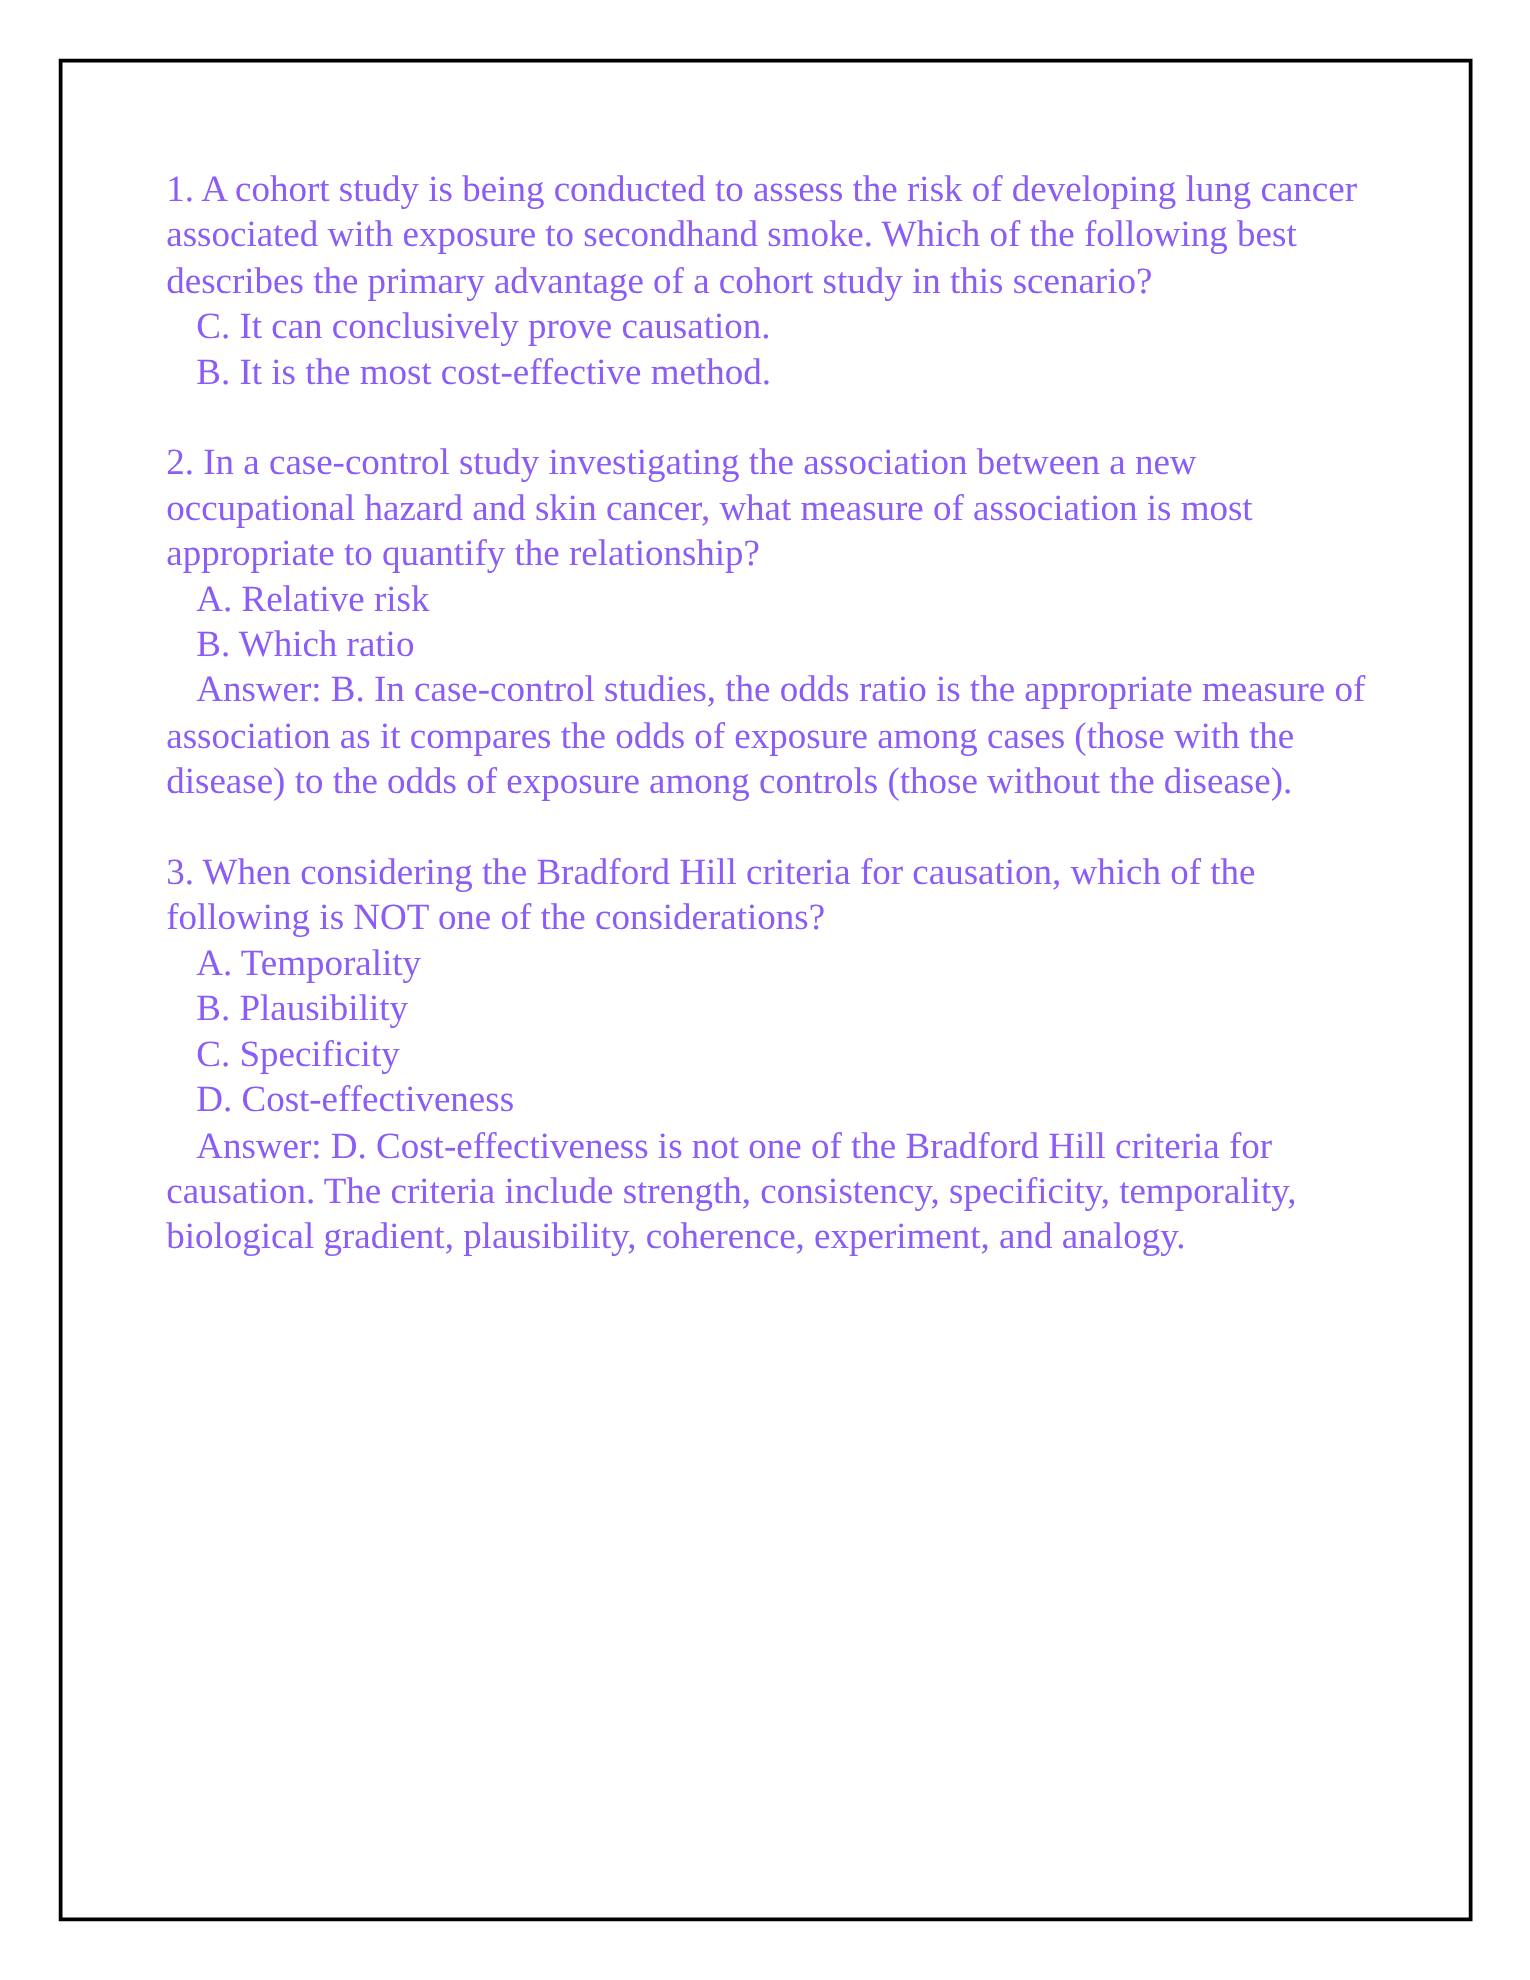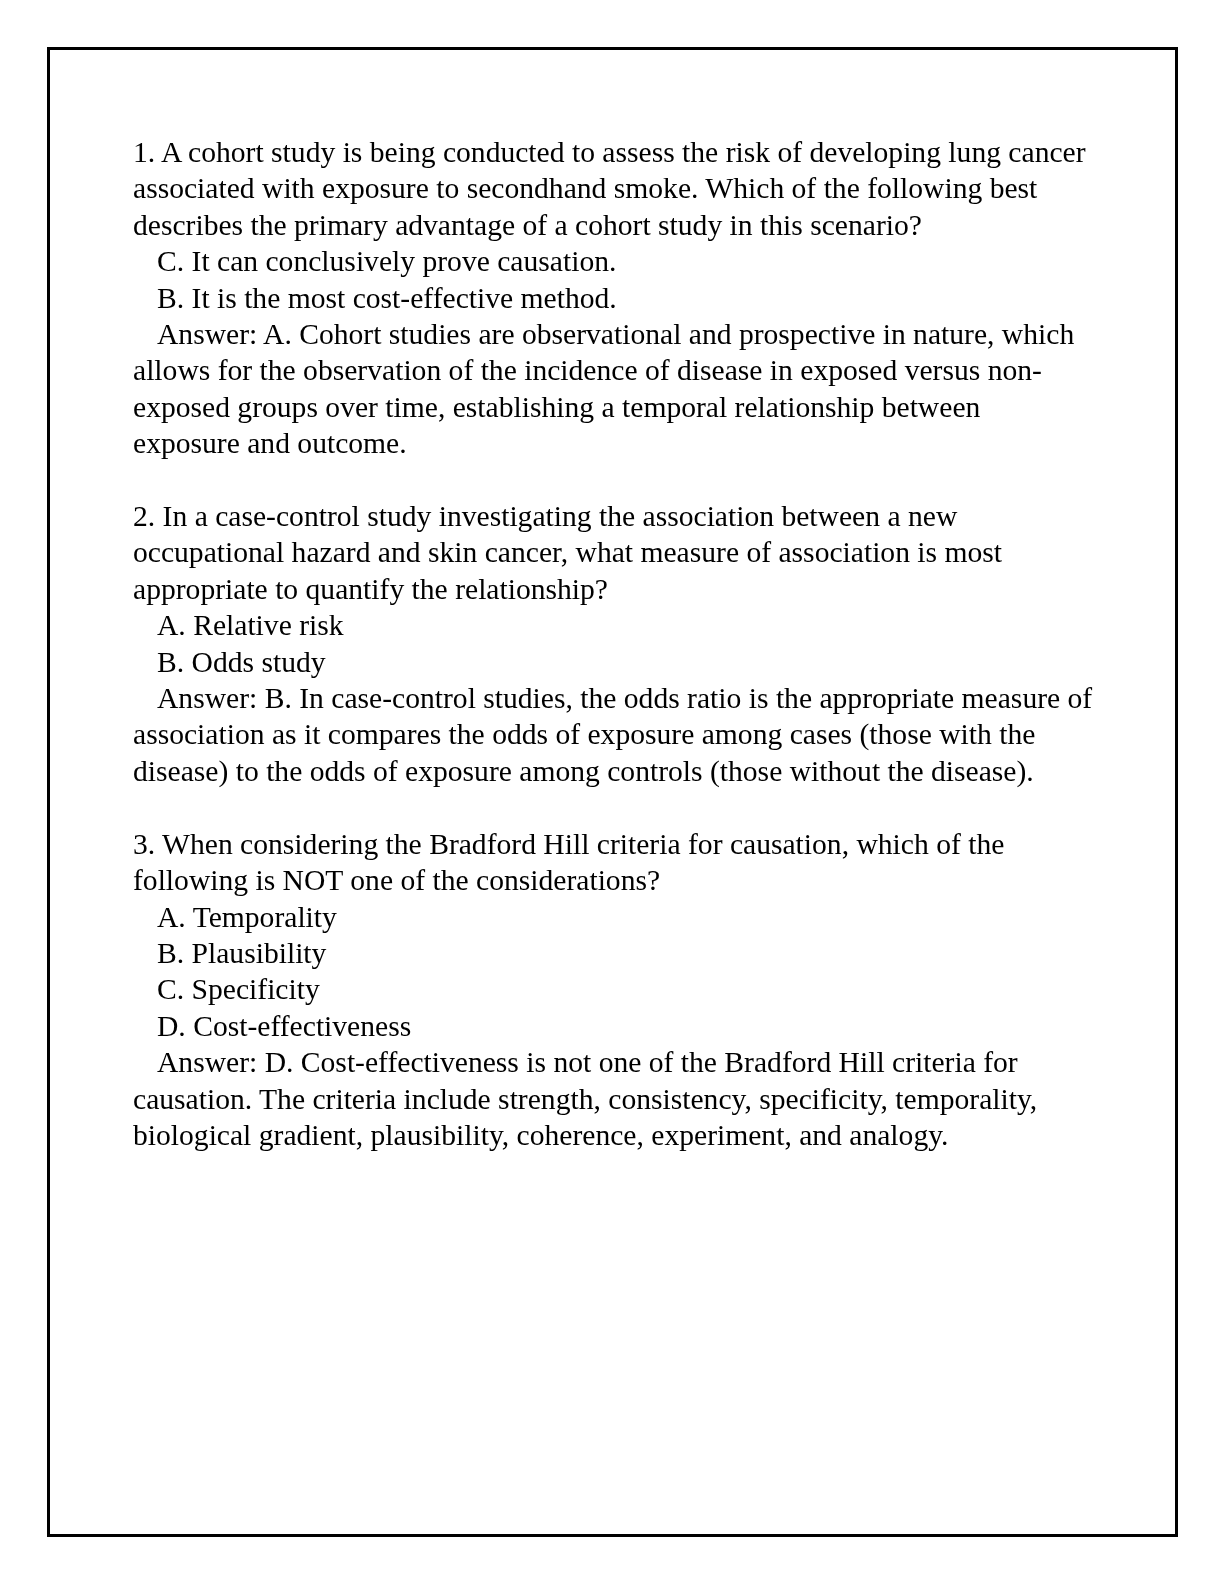--- a/index.html
+++ b/index.html
@@ -23,21 +23,21 @@
       box-sizing: content-box;
     }
     .content {
       position: absolute;
       left: 133px;
       top: 134px;
       width: 960px;
       font-family: "Liberation Serif", "DejaVu Serif", serif;
       font-size: 29.6px;
       line-height: 36.4px;
-      color: #000000;
+      color: #8b5cf6;
     }
     .question {
       margin: 0 0 36.4px 0;
     }
     .q-stem, .q-option, .q-answer {
       margin: 0;
       padding: 0;
     }
     .q-option, .q-answer {
       text-indent: 24px;
@@ -47,27 +47,26 @@
 <body>
 
 <div class="page-frame"></div>
 
 <div class="content">
 
   <div class="question">
     <p class="q-stem">1. A cohort study is being conducted to assess the risk of developing lung cancer associated with exposure to secondhand smoke. Which of the following best describes the primary advantage of a cohort study in this scenario?</p>
     <p class="q-option">C. It can conclusively prove causation.</p>
     <p class="q-option">B. It is the most cost-effective method.</p>
-    <p class="q-answer">Answer: A. Cohort studies are observational and prospective in nature, which allows for the observation of the incidence of disease in exposed versus non-exposed groups over time, establishing a temporal relationship between exposure and outcome.</p>
   </div>
 
   <div class="question">
     <p class="q-stem">2. In a case-control study investigating the association between a new occupational hazard and skin cancer, what measure of association is most appropriate to quantify the relationship?</p>
     <p class="q-option">A. Relative risk</p>
-    <p class="q-option">B. Odds study</p>
+    <p class="q-option">B. Which ratio</p>
     <p class="q-answer">Answer: B. In case-control studies, the odds ratio is the appropriate measure of association as it compares the odds of exposure among cases (those with the disease) to the odds of exposure among controls (those without the disease).</p>
   </div>
 
   <div class="question">
     <p class="q-stem">3. When considering the Bradford Hill criteria for causation, which of the following is NOT one of the considerations?</p>
     <p class="q-option">A. Temporality</p>
     <p class="q-option">B. Plausibility</p>
     <p class="q-option">C. Specificity</p>
     <p class="q-option">D. Cost-effectiveness</p>
     <p class="q-answer">Answer: D. Cost-effectiveness is not one of the Bradford Hill criteria for causation. The criteria include strength, consistency, specificity, temporality, biological gradient, plausibility, coherence, experiment, and analogy.</p>

